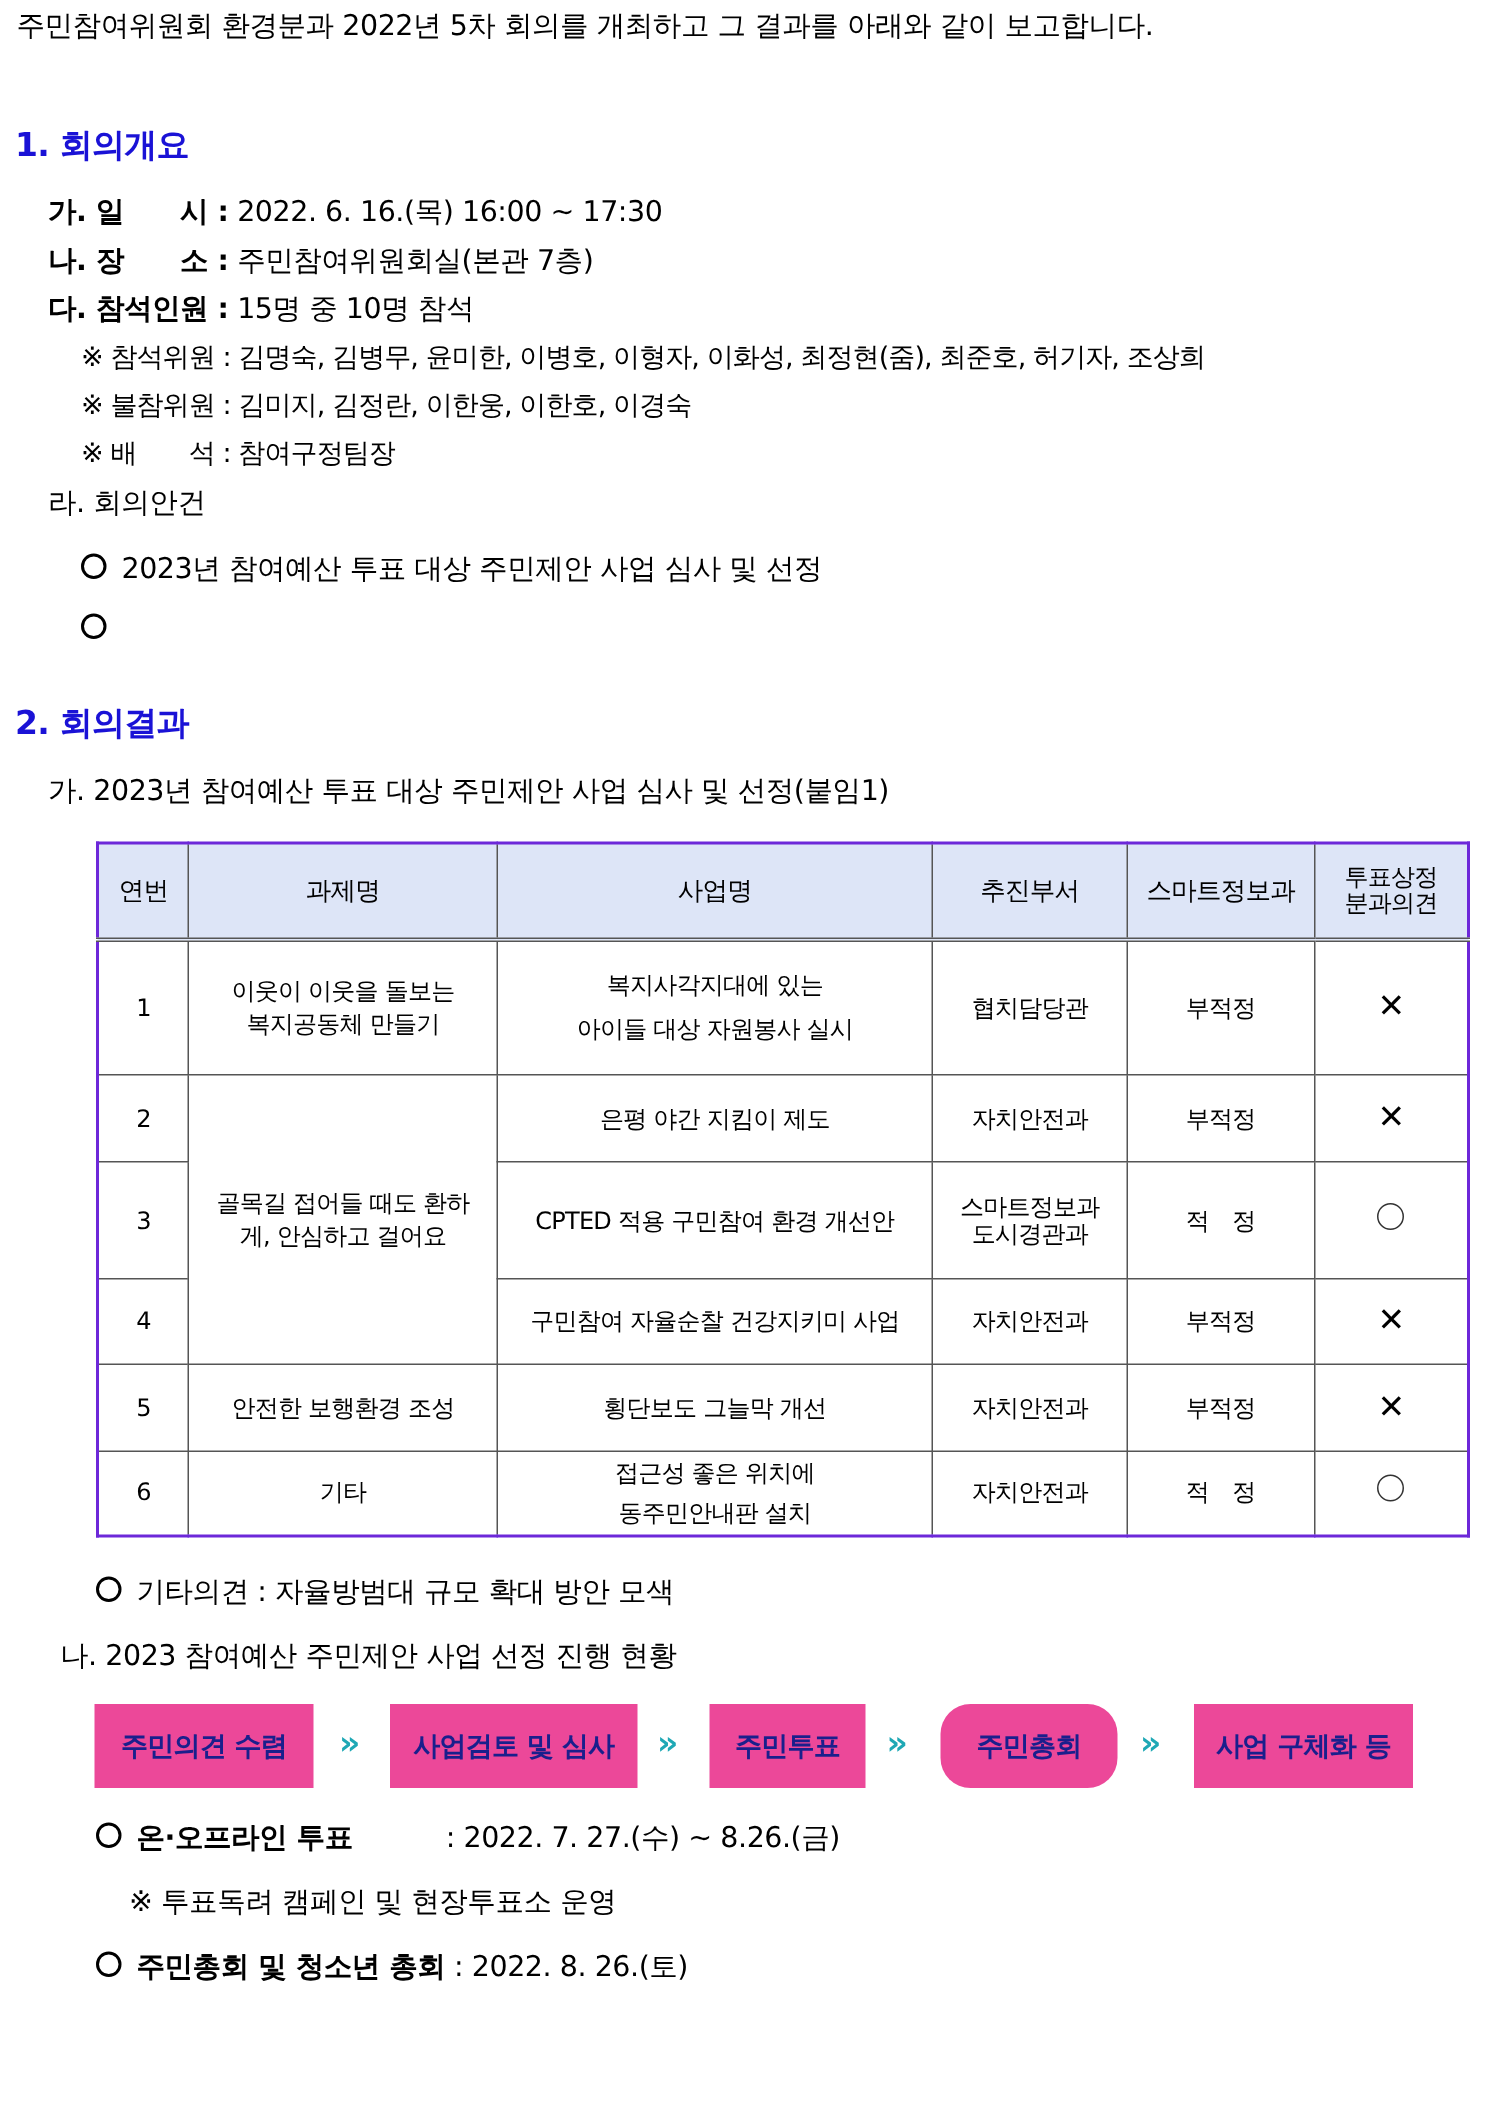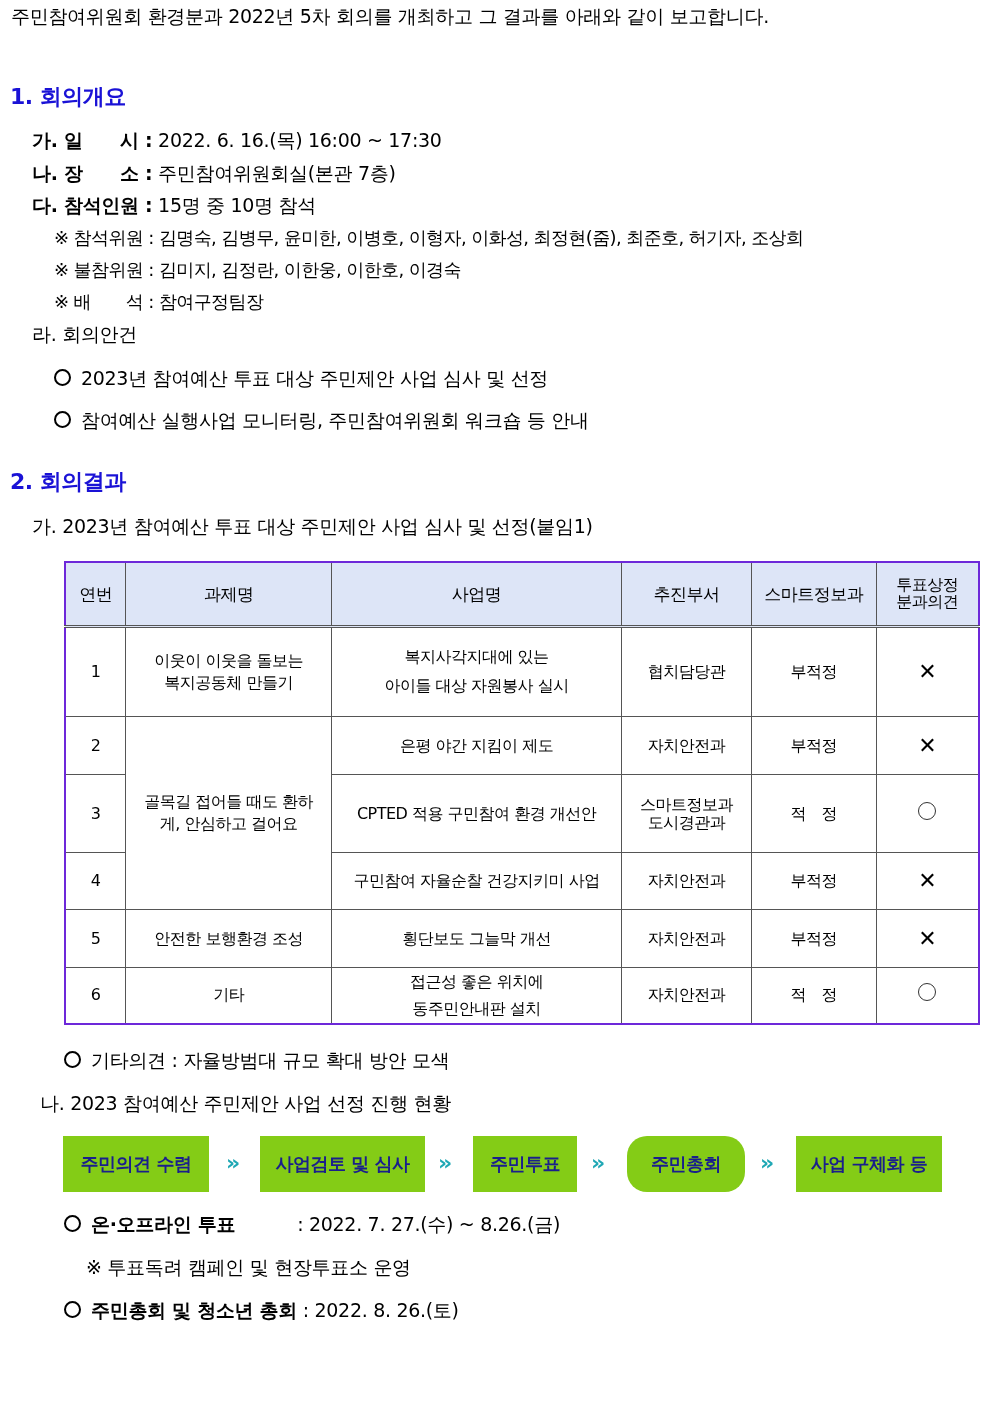--- a/index.html
+++ b/index.html
@@ -13,41 +13,41 @@
   .bullet { font-size: 19px; letter-spacing: -0.3px; }
   .circ { display: inline-block; width: 13px; height: 13px; border: 2px solid #000; border-radius: 50%; vertical-align: middle; margin-right: 10px; position: relative; top: -2px; }
 
   table.res { position: absolute; left: 64px; top: 561px; width: 916px; border-collapse: collapse; border: 2px solid #6d28d9; font-size: 16px; letter-spacing: -0.5px; }
   table.res th, table.res td { border: 1px solid #555; text-align: center; vertical-align: middle; padding: 0 4px; line-height: 1.35; }
   table.res thead th { background: #dde5f7; font-weight: normal; height: 62px; font-size: 17px; border-bottom: 3px double #555; }
   table.res thead th.small { font-size: 16px; line-height: 1.05; }
   .mark-x { font-size: 22px; font-weight: bold; }
   .mark-o { display: inline-block; width: 16px; height: 16px; border: 1px solid #333; border-radius: 50%; }
 
-  .flow { position: absolute; top: 1136px; height: 56px; background: #84cc16; color: #1a1f8c; font-size: 18px; font-weight: bold; display: flex; align-items: center; justify-content: center; letter-spacing: -0.5px; }
+  .flow { position: absolute; top: 1136px; height: 56px; background: #ec4899; color: #1a1f8c; font-size: 18px; font-weight: bold; display: flex; align-items: center; justify-content: center; letter-spacing: -0.5px; }
   .arrow { position: absolute; top: 1150px; color: #1fa8b5; font-size: 22px; font-weight: bold; }
 </style>
 </head>
 <body>
 
 <div class="abs intro">주민참여위원회 환경분과 2022년 5차 회의를 개최하고 그 결과를 아래와 같이 보고합니다.</div>
 
 <div class="abs h1" style="left:10px; top:82px;">1. 회의개요</div>
 
 <div class="abs sub" style="left:32px; top:128px;"><b>가. 일　　시 :</b><span> 2022. 6. 16.(목) 16:00 ~ 17:30</span></div>
 <div class="abs sub" style="left:32px; top:161px;"><b>나. 장　　소 :</b><span> 주민참여위원회실(본관 7층)</span></div>
 <div class="abs sub" style="left:32px; top:193px;"><b>다. 참석인원 :</b><span> 15명 중 10명 참석</span></div>
 
 <div class="abs note" style="left:54px; top:226px;">※ 참석위원 : 김명숙, 김병무, 윤미한, 이병호, 이형자, 이화성, 최정현(줌), 최준호, 허기자, 조상희</div>
 <div class="abs note" style="left:54px; top:258px;">※ 불참위원 : 김미지, 김정란, 이한웅, 이한호, 이경숙</div>
 <div class="abs note" style="left:54px; top:290px;">※ 배　　석 : 참여구정팀장</div>
 
 <div class="abs sub" style="left:32px; top:322px;">라. 회의안건</div>
 <div class="abs bullet" style="left:54px; top:366px;"><span class="circ"></span><span>2023년 참여예산 투표 대상 주민제안 사업 심사 및 선정</span></div>
-<div class="abs bullet" style="left:54px; top:408px;"><span class="circ"></span><span>참여예산 실행사업 모니터링, 주민참여위원회 워크숍 등 안내</span></div>
+<div class="abs bullet" style="left:54px; top:408px;"><span class="circ"></span></div>
 
 <div class="abs h1" style="left:10px; top:467px;">2. 회의결과</div>
 <div class="abs sub" style="left:32px; top:514px;">가. 2023년 참여예산 투표 대상 주민제안 사업 심사 및 선정(붙임1)</div>
 
 <table class="res">
   <colgroup>
     <col style="width:61px">
       <col style="width:206px">
       <col style="width:291px">
       <col style="width:130px">

